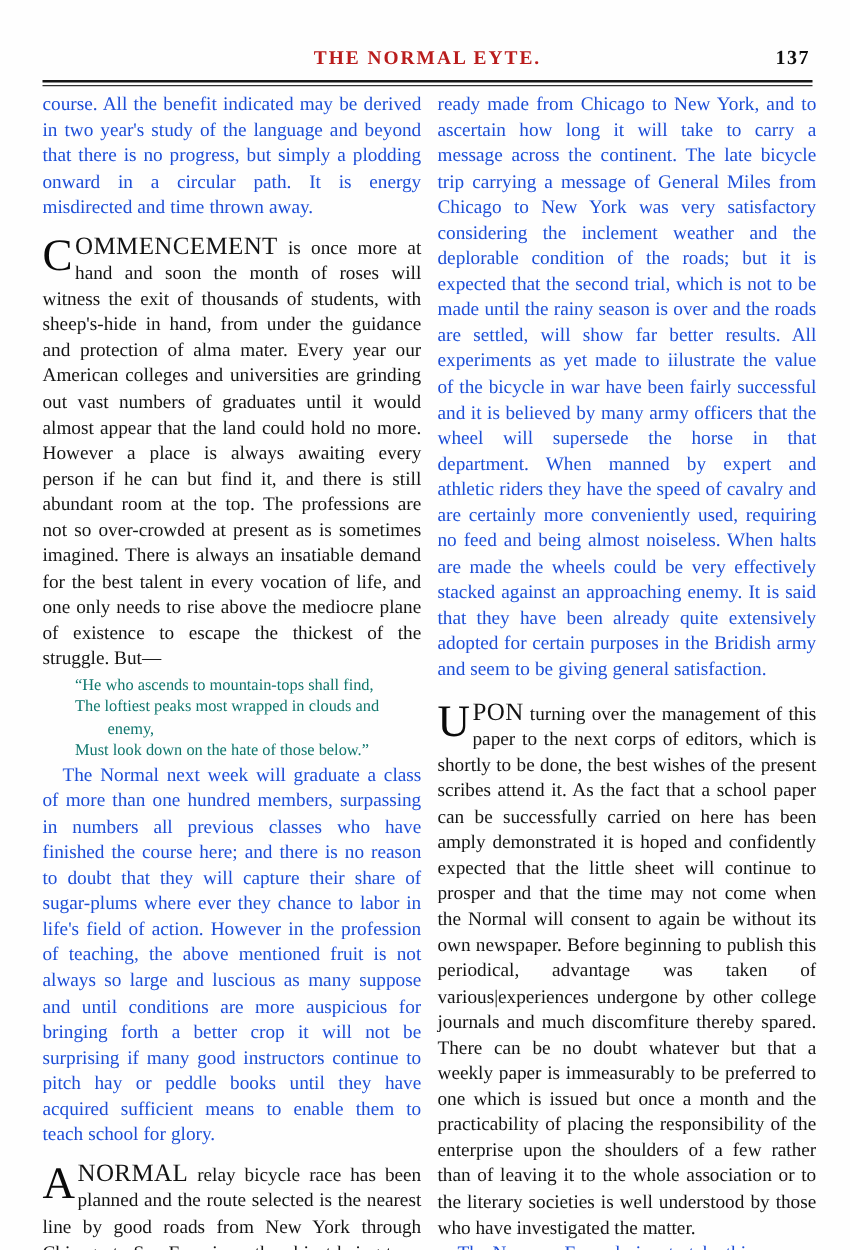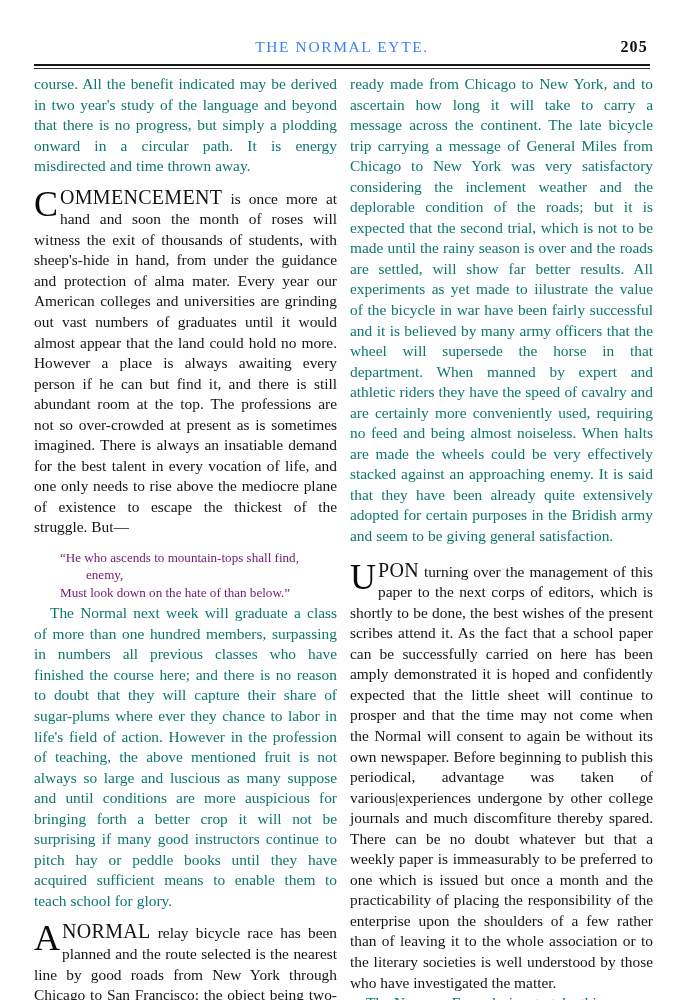--- a/index.html
+++ b/index.html
@@ -31,23 +31,23 @@
     top: 38px;
     height: 22px;
   }
   .head-title {
     position: absolute;
     left: 0;
     right: 0;
     top: 0;
     text-align: center;
     font-size: 15.5px;
-    font-weight: normal;
+    font-weight: bold;
     letter-spacing: 1.6px;
-    color: #3b82f6;
+    color: #b91c1c;
     white-space: nowrap;
   }
   .head-folio {
     position: absolute;
     right: 2px;
     top: 0px;
     font-size: 16px;
     font-weight: bold;
     letter-spacing: 1.2px;
     color: #0e0e0e;
@@ -86,21 +86,21 @@
   .col-left  { left: 0; }
   .col-right { left: 316px; }
 
   p.body {
     margin: 0;
     font-size: 15.4px;
     line-height: 20.55px;
     text-align: justify;
     text-justify: inter-word;
     word-spacing: 0.2px;
-    color: #0f766e;
+    color: #1d4ed8;
   }
   p.body.indent { text-indent: 16px; }
   p.body.cont   { text-indent: 0; }
 
   
   p.dropcap {
     margin: 0;
     padding-top: 4px;
     font-size: 15.4px;
     line-height: 20.55px;
@@ -120,62 +120,63 @@
   }
   p.dropcap .smallcaps-lead {
     font-size: 20px;
     letter-spacing: 0.3px;
   }
 
   .sc { font-variant: small-caps; letter-spacing: 0.4px; }
 
   
   .verse {
-    margin: 11px 0 2px 0;
+    margin: 1px 0 2px 0;
     padding-left: 26px;
     font-size: 13.1px;
     line-height: 17.4px;
-    color: #701a75;
+    color: #0f766e;
   }
   .verse .vline { white-space: nowrap; }
   .verse .vline.runover { padding-left: 26px; }
 
   .gap-sm { height: 6px; }
   .gap-md { height: 9px; }
 </style>
 </head>
 <body>
 
 <div class="page">
 
   <div class="running-head">
     <div class="head-title">THE NORMAL EYTE.</div>
-    <div class="head-folio">205</div>
+    <div class="head-folio">137</div>
   </div>
   <div class="rule">
     <div class="r1"></div>
     <div class="r2"></div>
   </div>
 
   <div class="columns">
 
     <div class="col col-left">
 
       <p class="body cont">course.  All the benefit indicated may be derived in two year's study of the language and beyond that there is no progress, but simply a plodding onward in a circular path.  It is energy misdirected and time thrown away.</p>
 
       <div class="gap-sm"></div>
 
       <p class="dropcap">
         <span class="dc">C</span><span class="smallcaps-lead">OMMENCEMENT</span><span> is once more at hand and soon the month of roses will witness the exit of thousands of students, with sheep's-hide in hand, from under the guidance and protection of alma mater.  Every year our American colleges and universities are grinding out vast numbers of graduates until it would almost appear that the land could hold no more. However a place is always awaiting every person if he can but find it, and there is still abundant room at the top.  The professions are not so over-crowded at present as is sometimes imagined.  There is always an insatiable demand for the best talent in every vocation of life, and one only needs to rise above the mediocre plane of existence to escape the thickest of the struggle.    But—</span>
       </p>
 
       <div class="verse">
         <div class="vline">“He who ascends to mountain-tops shall find,</div>
+        <div class="vline">The loftiest  peaks most wrapped in  clouds and</div>
         <div class="vline runover">enemy,</div>
-        <div class="vline">Must look  down on the hate of than  below.”</div>
+        <div class="vline">Must look  down on the hate of those  below.”</div>
       </div>
 
       <p class="body indent">The Normal next week will graduate a class of more than one hundred members, surpassing in numbers all previous classes who have finished the course here; and there is no reason to doubt that they will capture their share of sugar-plums where ever they chance to labor in life's field of action.  However in the profession of teaching, the above mentioned fruit is not always so large and luscious as many suppose and until conditions are more auspicious for bringing forth a better crop it will not be surprising if many good instructors continue to pitch hay or peddle books until they have acquired sufficient means to enable them to teach school for glory.</p>
 
       <div class="gap-sm"></div>
 
       <p class="dropcap">
         <span class="dc">A</span><span class="smallcaps-lead">NORMAL</span><span> relay bicycle race has been planned and the route selected is the nearest line by good roads from New York through Chicago to San Francisco; the object being two-fold: to beat the record al-</span>
       </p>
 

